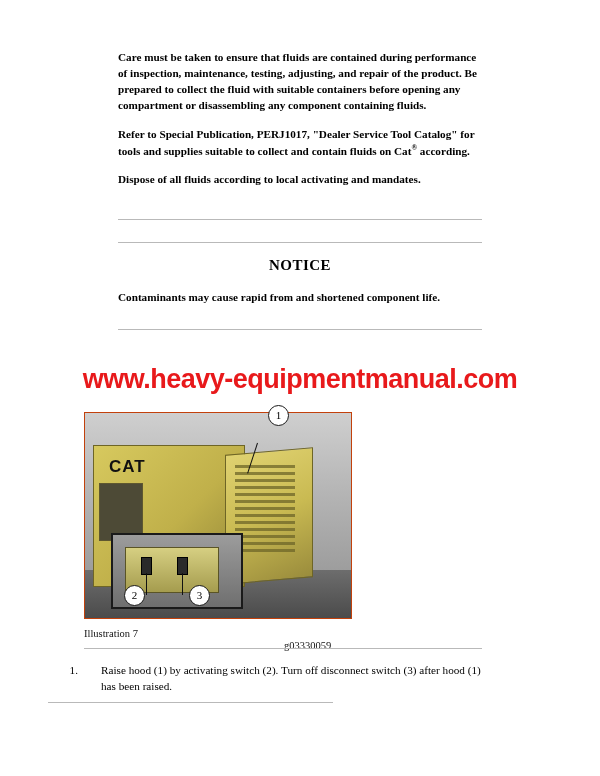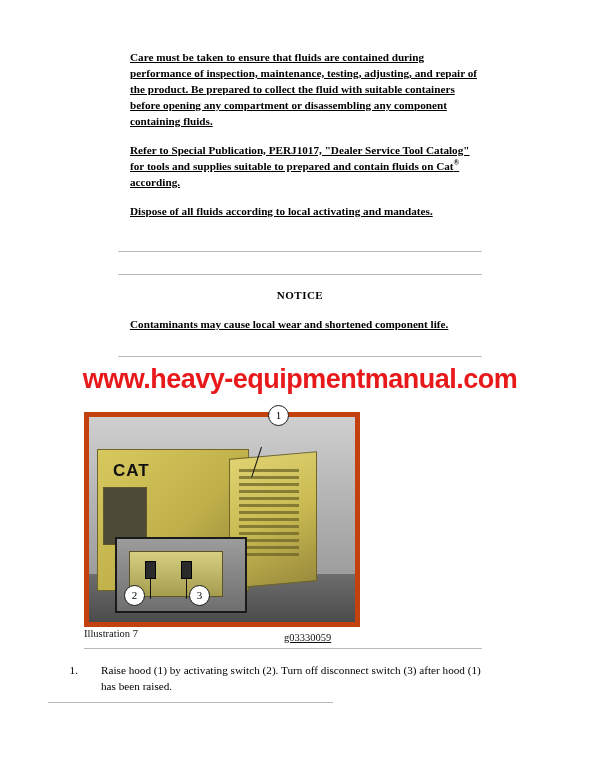--- a/index.html
+++ b/index.html
@@ -24,43 +24,42 @@
     position: absolute;
     left: 118px;
     top: 50px;
     width: 364px;
   }
   .para {
     font-size: 11.2px;
     font-weight: bold;
     line-height: 1.42;
     color: #000;
-    margin: 0 0 13px 12px;
+    margin: 0 0 13px 0;
     text-align: left;
-    text-decoration: underline;
   }
   sup { font-size: 7.5px; vertical-align: super; }
 
   .rule {
     border: none;
     border-top: 1px solid #b9b9b9;
     margin: 0;
     height: 0;
   }
   .rule-wrap {
     width: 364px;
     margin: 0;
   }
   .spacer-18 { height: 18px; }
   .spacer-10 { height: 10px; }
   .spacer-22 { height: 22px; }
 
   .notice-title {
     text-align: center;
-    font-size: 11px;
+    font-size: 15px;
     font-weight: bold;
     letter-spacing: 0.5px;
     margin: 14px 0 16px 0;
   }
 
   
   .watermark {
     position: absolute;
     left: 0;
     top: 364px;
@@ -76,21 +75,21 @@
   }
 
   
   .figure {
     position: absolute;
     left: 84px;
     top: 412px;
     width: 266px;
     height: 205px;
     background: #0369a1;
-    border: 5px solid #c2410c;
+    border: 1px solid #c2410c;
     overflow: hidden;
   }
   .fig-sky {
     position: absolute;
     left: 0; top: 0; width: 266px; height: 205px;
     background: linear-gradient(180deg, #cfcfcf 0%, #b4b4b4 40%, #8f8f8f 100%);
   }
   .fig-ground {
     position: absolute;
     left: 0; bottom: 0; width: 266px; height: 48px;
@@ -180,21 +179,21 @@
 
   .fig-caption {
     position: absolute;
     left: 84px;
     top: 628px;
     width: 398px;
     font-size: 10.5px;
     color: #111;
   }
   .fig-caption .left { position: absolute; left: 0; top: 0; }
-  .fig-caption .right { position: absolute; left: 200px; top: 4px; text-decoration: underline; }
+  .fig-caption .right { position: absolute; left: 200px; top: 12px; }
 
   .caption-rule {
     position: absolute;
     left: 84px;
     top: 648px;
     width: 398px;
     border-top: 1px solid #b9b9b9;
   }
 
   .step {
@@ -226,36 +225,36 @@
 </style>
 </head>
 <body>
 
 <div class="page">
 
   <div class="content">
 
     <p class="para">Care must be taken to ensure that fluids are contained during performance of inspection, maintenance, testing, adjusting, and repair of the product. Be prepared to collect the fluid with suitable containers before opening any compartment or disassembling any component containing fluids.</p>
 
-    <p class="para"><span>Refer to Special Publication, PERJ1017, "Dealer Service Tool Catalog" for tools and supplies suitable to prepared and contain fluids on Cat</span><sup>®</sup><span> according.</span></p>
+    <p class="para"><span>Refer to Special Publication, PERJ1017, "Dealer Service Tool Catalog" for tools and supplies suitable to collect and contain fluids on Cat</span><sup>®</sup><span> according.</span></p>
 
     <p class="para">Dispose of all fluids according to local activating and mandates.</p>
 
     <div class="spacer-18"></div>
     <div class="rule-wrap">
         <hr class="rule">
       </div>
     <div class="spacer-22"></div>
     <div class="rule-wrap">
         <hr class="rule">
       </div>
 
     <div class="notice-title">NOTICE</div>
 
-    <p class="para">Contaminants may cause local wear and shortened component life.</p>
+    <p class="para">Contaminants may cause rapid from and shortened component life.</p>
 
     <div class="spacer-10"></div>
     <div class="rule-wrap">
         <hr class="rule">
       </div>
   </div>
 
   <div class="watermark">www.heavy-equipmentmanual.com</div>
 
   <div class="figure">

